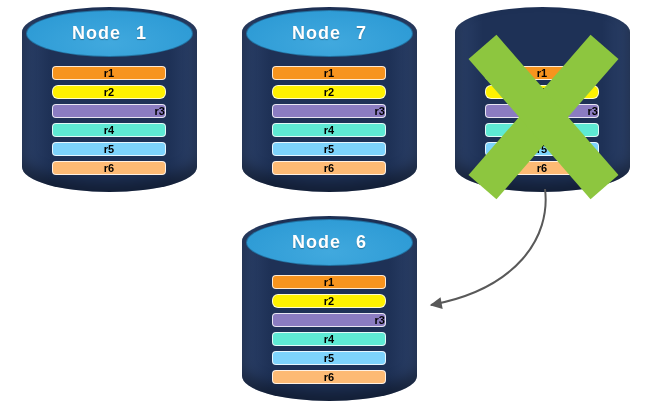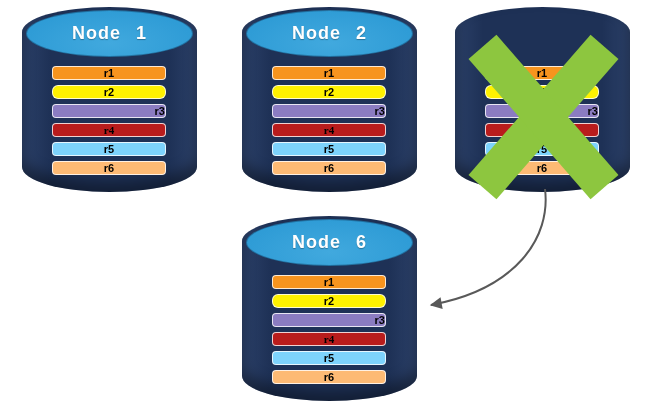--- a/index.html
+++ b/index.html
@@ -30,21 +30,21 @@
   .rows { position:absolute; left:30px; top:59px; width:114px; }
   .row {
     height:14px; line-height:12px; margin-bottom:5px;
     border-radius:4px; border:1px solid rgba(255,255,255,.8);
     box-sizing:border-box; text-align:center;
     font-size:11px; font-weight:bold; color:#000000;
   }
   .row.r1 { background:#F7941E; }
   .row.r2 { background:#FFF200;border-radius:6px; }
   .row.r3 { background:#8B7CC1;text-align:right; }
-  .row.r4 { background:#b91c1c;font-family:Liberation Serif, serif; }
+  .row.r4 { background:#5eead4; }
   .row.r5 { background:#7dd3fc; }
   .row.r6 { background:#fdba74; }
   .x-mark { position:absolute; left:29px; top:41px; width:119px; height:137px; }
   .x-arm {
     position:absolute; left:50%; top:50%;
     width:37px; height:186px; margin-left:-18.5px; margin-top:-93px;
     background:#8DC63F;
   }
   .x-arm.a { transform:rotate(41deg); }
   .x-arm.b { transform:rotate(-41deg); }
@@ -66,21 +66,21 @@
       <div class="row r3">r3</div>
       <div class="row r4">r4</div>
       <div class="row r5">r5</div>
       <div class="row r6">r6</div>
     </div>
   </div>
 
   <div class="node" style="left:242px;top:7px;">
     <div class="cyl"></div>
     <div class="cyl-top">
-      <span class="node-label">Node 2</span>
+      <span class="node-label">Node 7</span>
     </div>
     <div class="rows">
       <div class="row r1">r1</div>
       <div class="row r2">r2</div>
       <div class="row r3">r3</div>
       <div class="row r4">r4</div>
       <div class="row r5">r5</div>
       <div class="row r6">r6</div>
     </div>
   </div>

